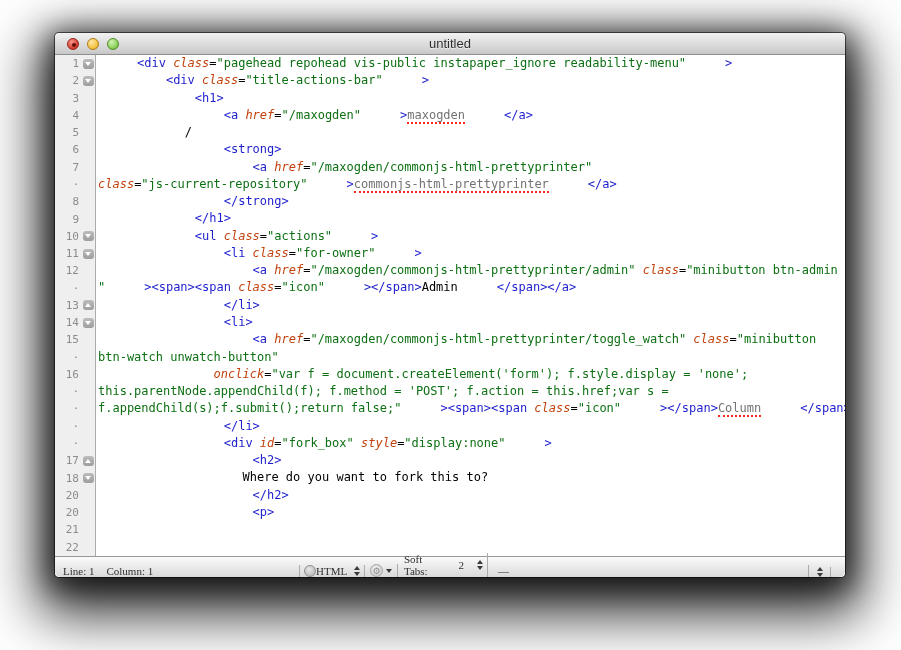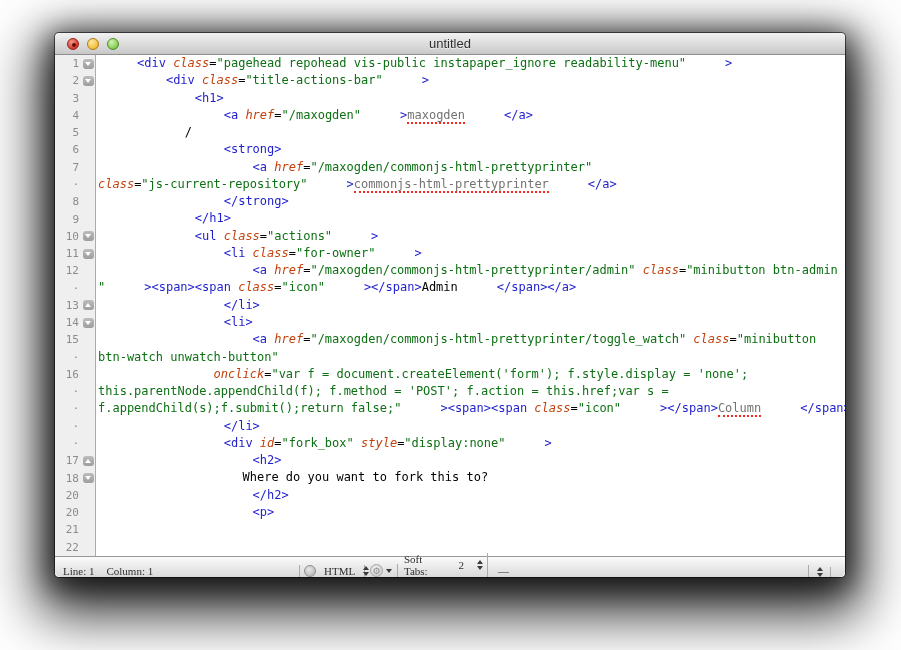--- a/index.html
+++ b/index.html
@@ -63,21 +63,21 @@
   
   .statusbar {
     flex:0 0 21px; height:21px; display:flex; align-items:flex-end;
     background:linear-gradient(#fbfbfb,#d9d9d9);
     border-top:1px solid #989898; border-radius:0 0 6px 6px;
     font-size:11px; color:#303030;font-family:Liberation Serif, serif;
   }
   .sb-sec { display:flex; align-items:center; border-right:1px solid #ababab; }
   .sb-sec.last { border-right:none; }
   .sb-pos { width:245px; padding-left:8px; gap:12px; border-right:1px solid #ababab; display:flex; align-items:center; }
-  .sb-lang { width:65px; padding-left:4px; gap:8px; }
+  .sb-lang { width:65px; padding-left:4px; gap:0; }
   .sb-gear { width:33px; justify-content:center; gap:3px; }
   .sb-tabs { width:90px; padding-left:6px; gap:13px; }
   .sb-sym  { flex:1; padding-left:10px; }
   .sb-step { width:22px; justify-content:center; }
   .sb-end  { width:14px; }
   .stepper { display:flex; flex-direction:column; align-items:center; gap:2px; margin-left:auto; margin-right:4px; }
   .st-up   { width:0; height:0; border-left:3px solid transparent; border-right:3px solid transparent; border-bottom:4px solid #3a3a3a; }
   .st-down { width:0; height:0; border-left:3px solid transparent; border-right:3px solid transparent; border-top:4px solid #3a3a3a; }
   .bundle-circle {
     width:12px; height:12px; border-radius:50%;

